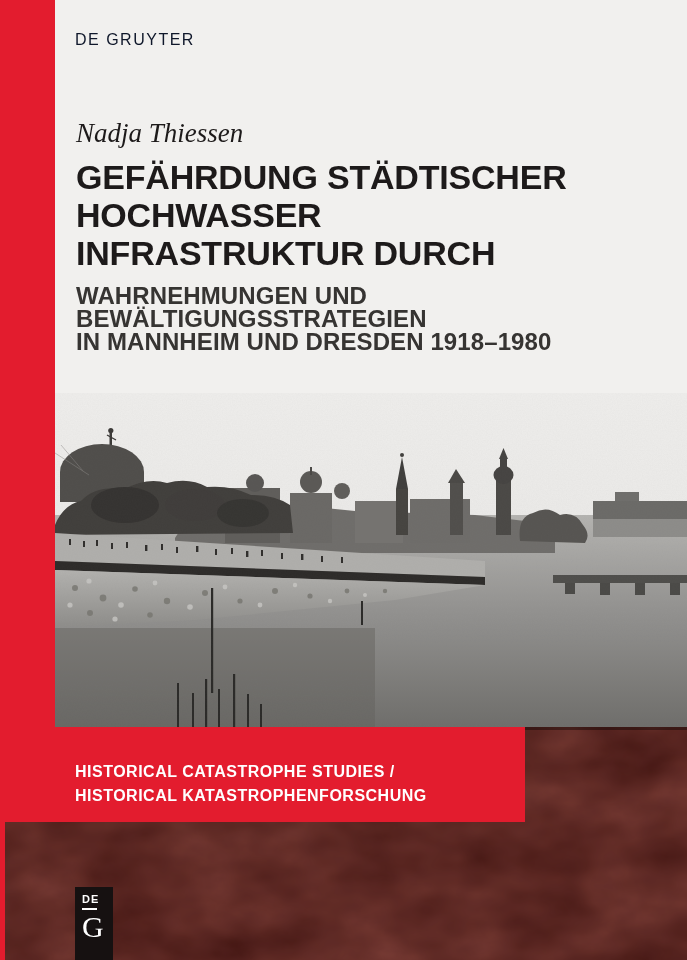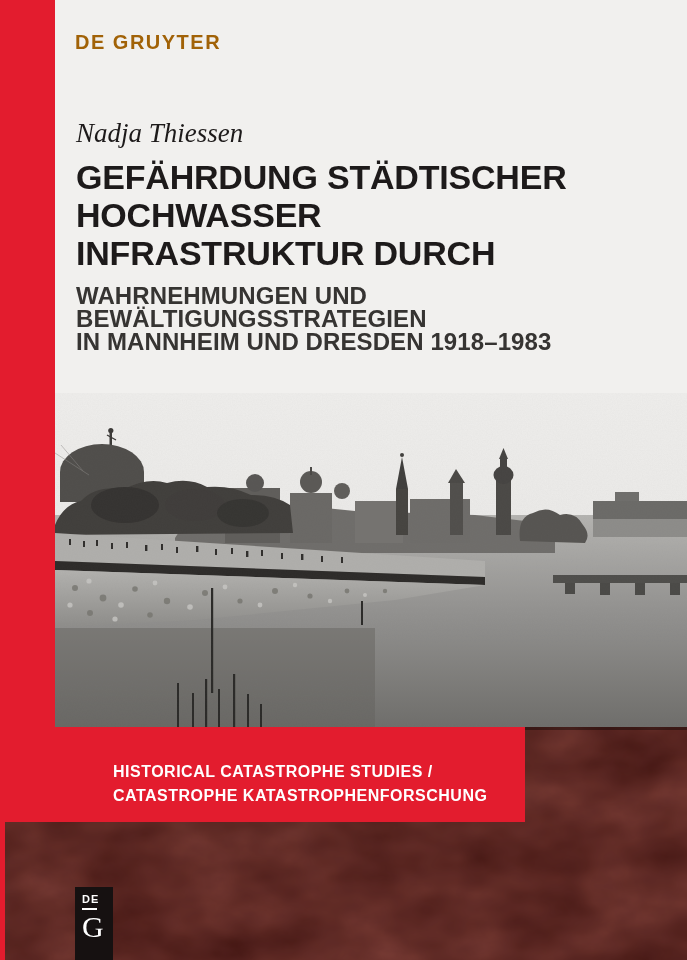--- a/index.html
+++ b/index.html
@@ -9,22 +9,22 @@
     overflow:hidden;
     background:var(--background,#f1f0ee);
     font-family:"Liberation Sans",sans-serif;
   }
   .red-stripe{
     position:absolute;left:0;top:0;width:55px;height:823px;
     background:var(--accent_red,#e31c2e);
   }
   .publisher{
     position:absolute;left:75px;top:31px;
-    font-size:20px;font-weight:bold;letter-spacing:1.5px;
-    color:#a16207;
+    font-size:16px;font-weight:normal;letter-spacing:1.5px;
+    color:#0f172a;
   }
   .author{
     position:absolute;left:76px;top:118px;
     font-family:"Liberation Serif",serif;font-style:italic;
     font-size:27px;color:var(--title_black,#1d1a1a);
   }
   .title{
     position:absolute;left:76px;top:158px;width:580px;
     font-size:34px;line-height:38px;font-weight:bold;letter-spacing:-0.2px;
     color:var(--title_black,#1d1a1a);
@@ -37,21 +37,21 @@
   .photo{
     position:absolute;left:55px;top:393px;width:632px;height:334px;
   }
   .bottom-maroon{
     position:absolute;left:0;top:727px;width:687px;height:233px;
   }
   .series-banner{
     position:absolute;left:0;top:727px;width:525px;height:95px;
     background:var(--accent_red,#e31c2e);
     box-sizing:border-box;
-    padding:33px 0 0 113px;
+    padding:33px 0 0 75px;
   }
   .series-banner .line{
     font-size:16px;line-height:24px;font-weight:bold;letter-spacing:0.5px;
     color:var(--series_text,#ffffff);
   }
   .red-sliver{
     position:absolute;left:0;top:822px;width:5px;height:138px;
     background:var(--accent_red,#e31c2e);
   }
   .dg-logo{
@@ -83,21 +83,21 @@
   <div class="author">Nadja Thiessen</div>
 
   <div class="title">
     <div>GEFÄHRDUNG STÄDTISCHER</div>
     <div>HOCHWASSER</div>
     <div>INFRASTRUKTUR DURCH</div>
   </div>
 
   <div class="subtitle">
     <div>WAHRNEHMUNGEN UND BEWÄLTIGUNGSSTRATEGIEN</div>
-    <div>IN MANNHEIM UND DRESDEN 1918–1983</div>
+    <div>IN MANNHEIM UND DRESDEN 1918–1980</div>
   </div>
 
   <div class="photo">
     <svg width="632" height="334" viewBox="0 0 632 334" xmlns="http://www.w3.org/2000/svg">
       <defs>
         <linearGradient id="skyG" x1="0" y1="0" x2="0" y2="1">
           <stop offset="0" stop-color="#efeeec"></stop>
           <stop offset="1" stop-color="#e7e6e4"></stop>
         </linearGradient>
         <linearGradient id="waterG" x1="0" y1="0" x2="0" y2="1">
@@ -263,21 +263,21 @@
       </defs>
       <rect x="0" y="0" width="687" height="233" fill="#3a0f0b"></rect>
       <rect x="0" y="0" width="687" height="233" filter="url(#mottle1)"></rect>
       <rect x="0" y="0" width="687" height="233" filter="url(#mottle2)"></rect>
       <rect x="0" y="0" width="687" height="3" fill="#000000" opacity="0.35"></rect>
     </svg>
   </div>
 
   <div class="series-banner">
     <div class="line">HISTORICAL CATASTROPHE STUDIES /</div>
-    <div class="line">CATASTROPHE KATASTROPHENFORSCHUNG</div>
+    <div class="line">HISTORICAL KATASTROPHENFORSCHUNG</div>
   </div>
 
   <div class="red-sliver"></div>
 
   <div class="dg-logo">
     <div class="dg-top">DE</div>
     <div class="dg-rule"></div>
     <div class="dg-bottom">G</div>
   </div>
 

